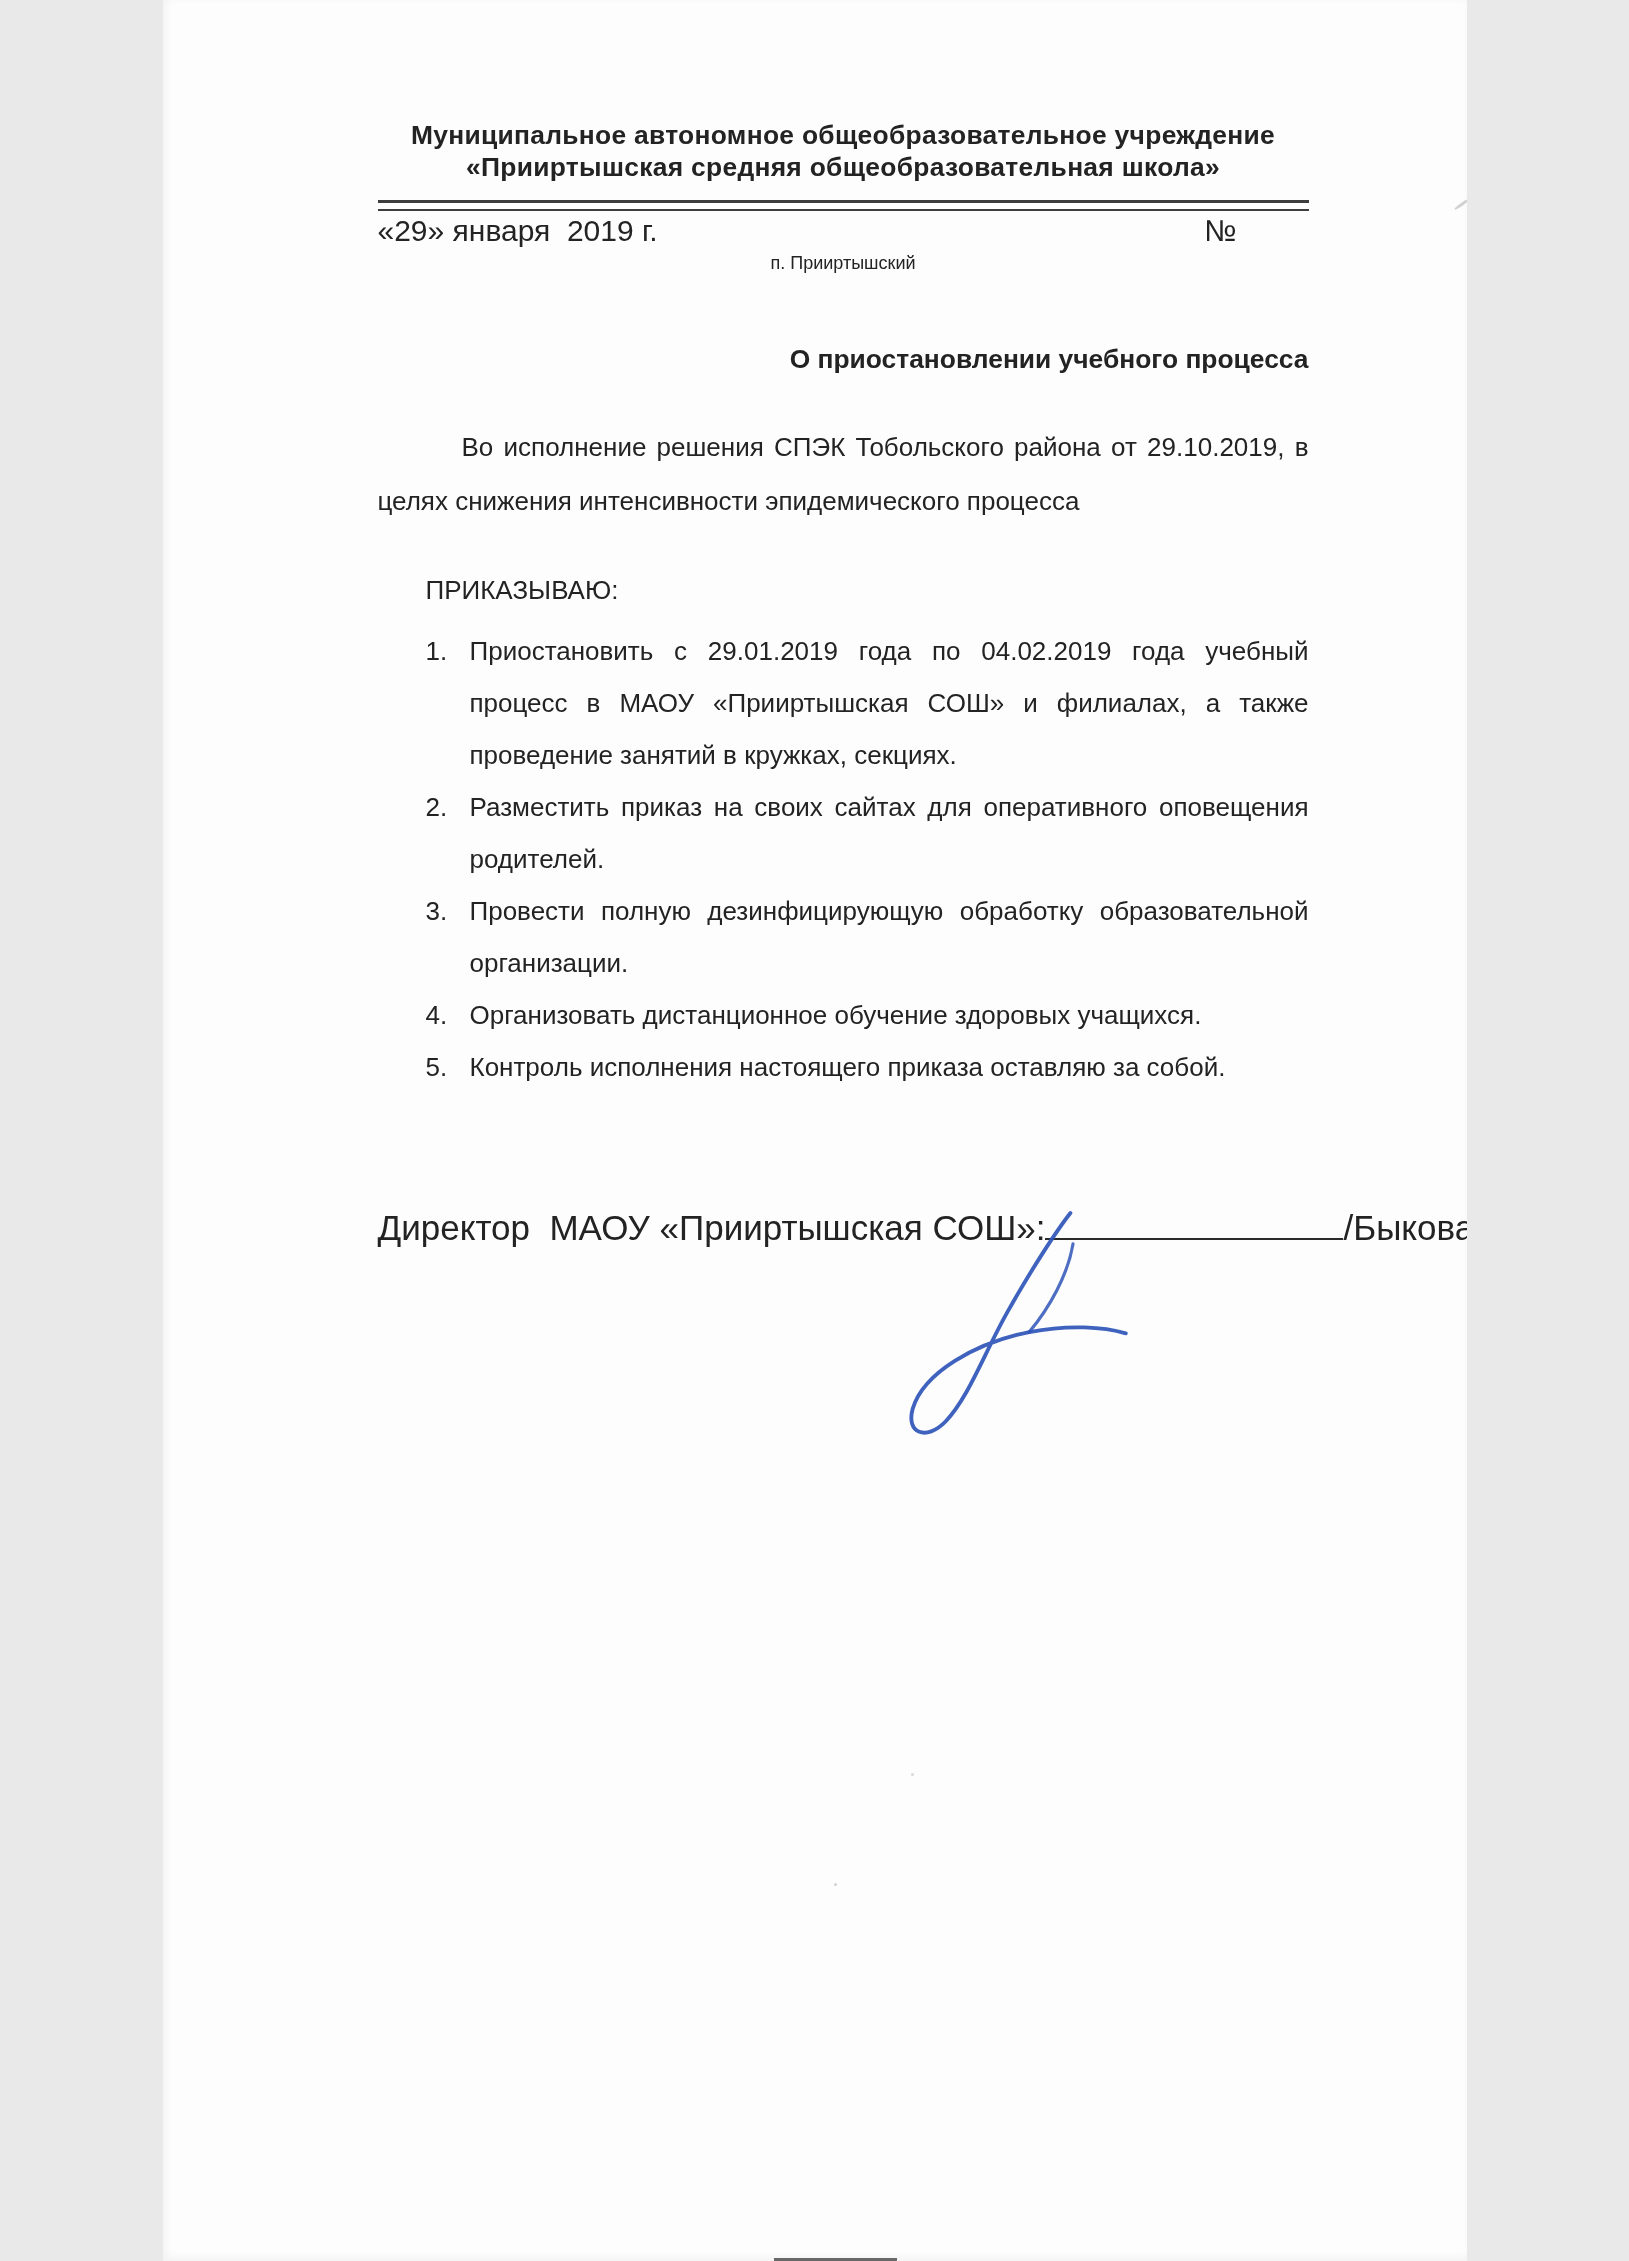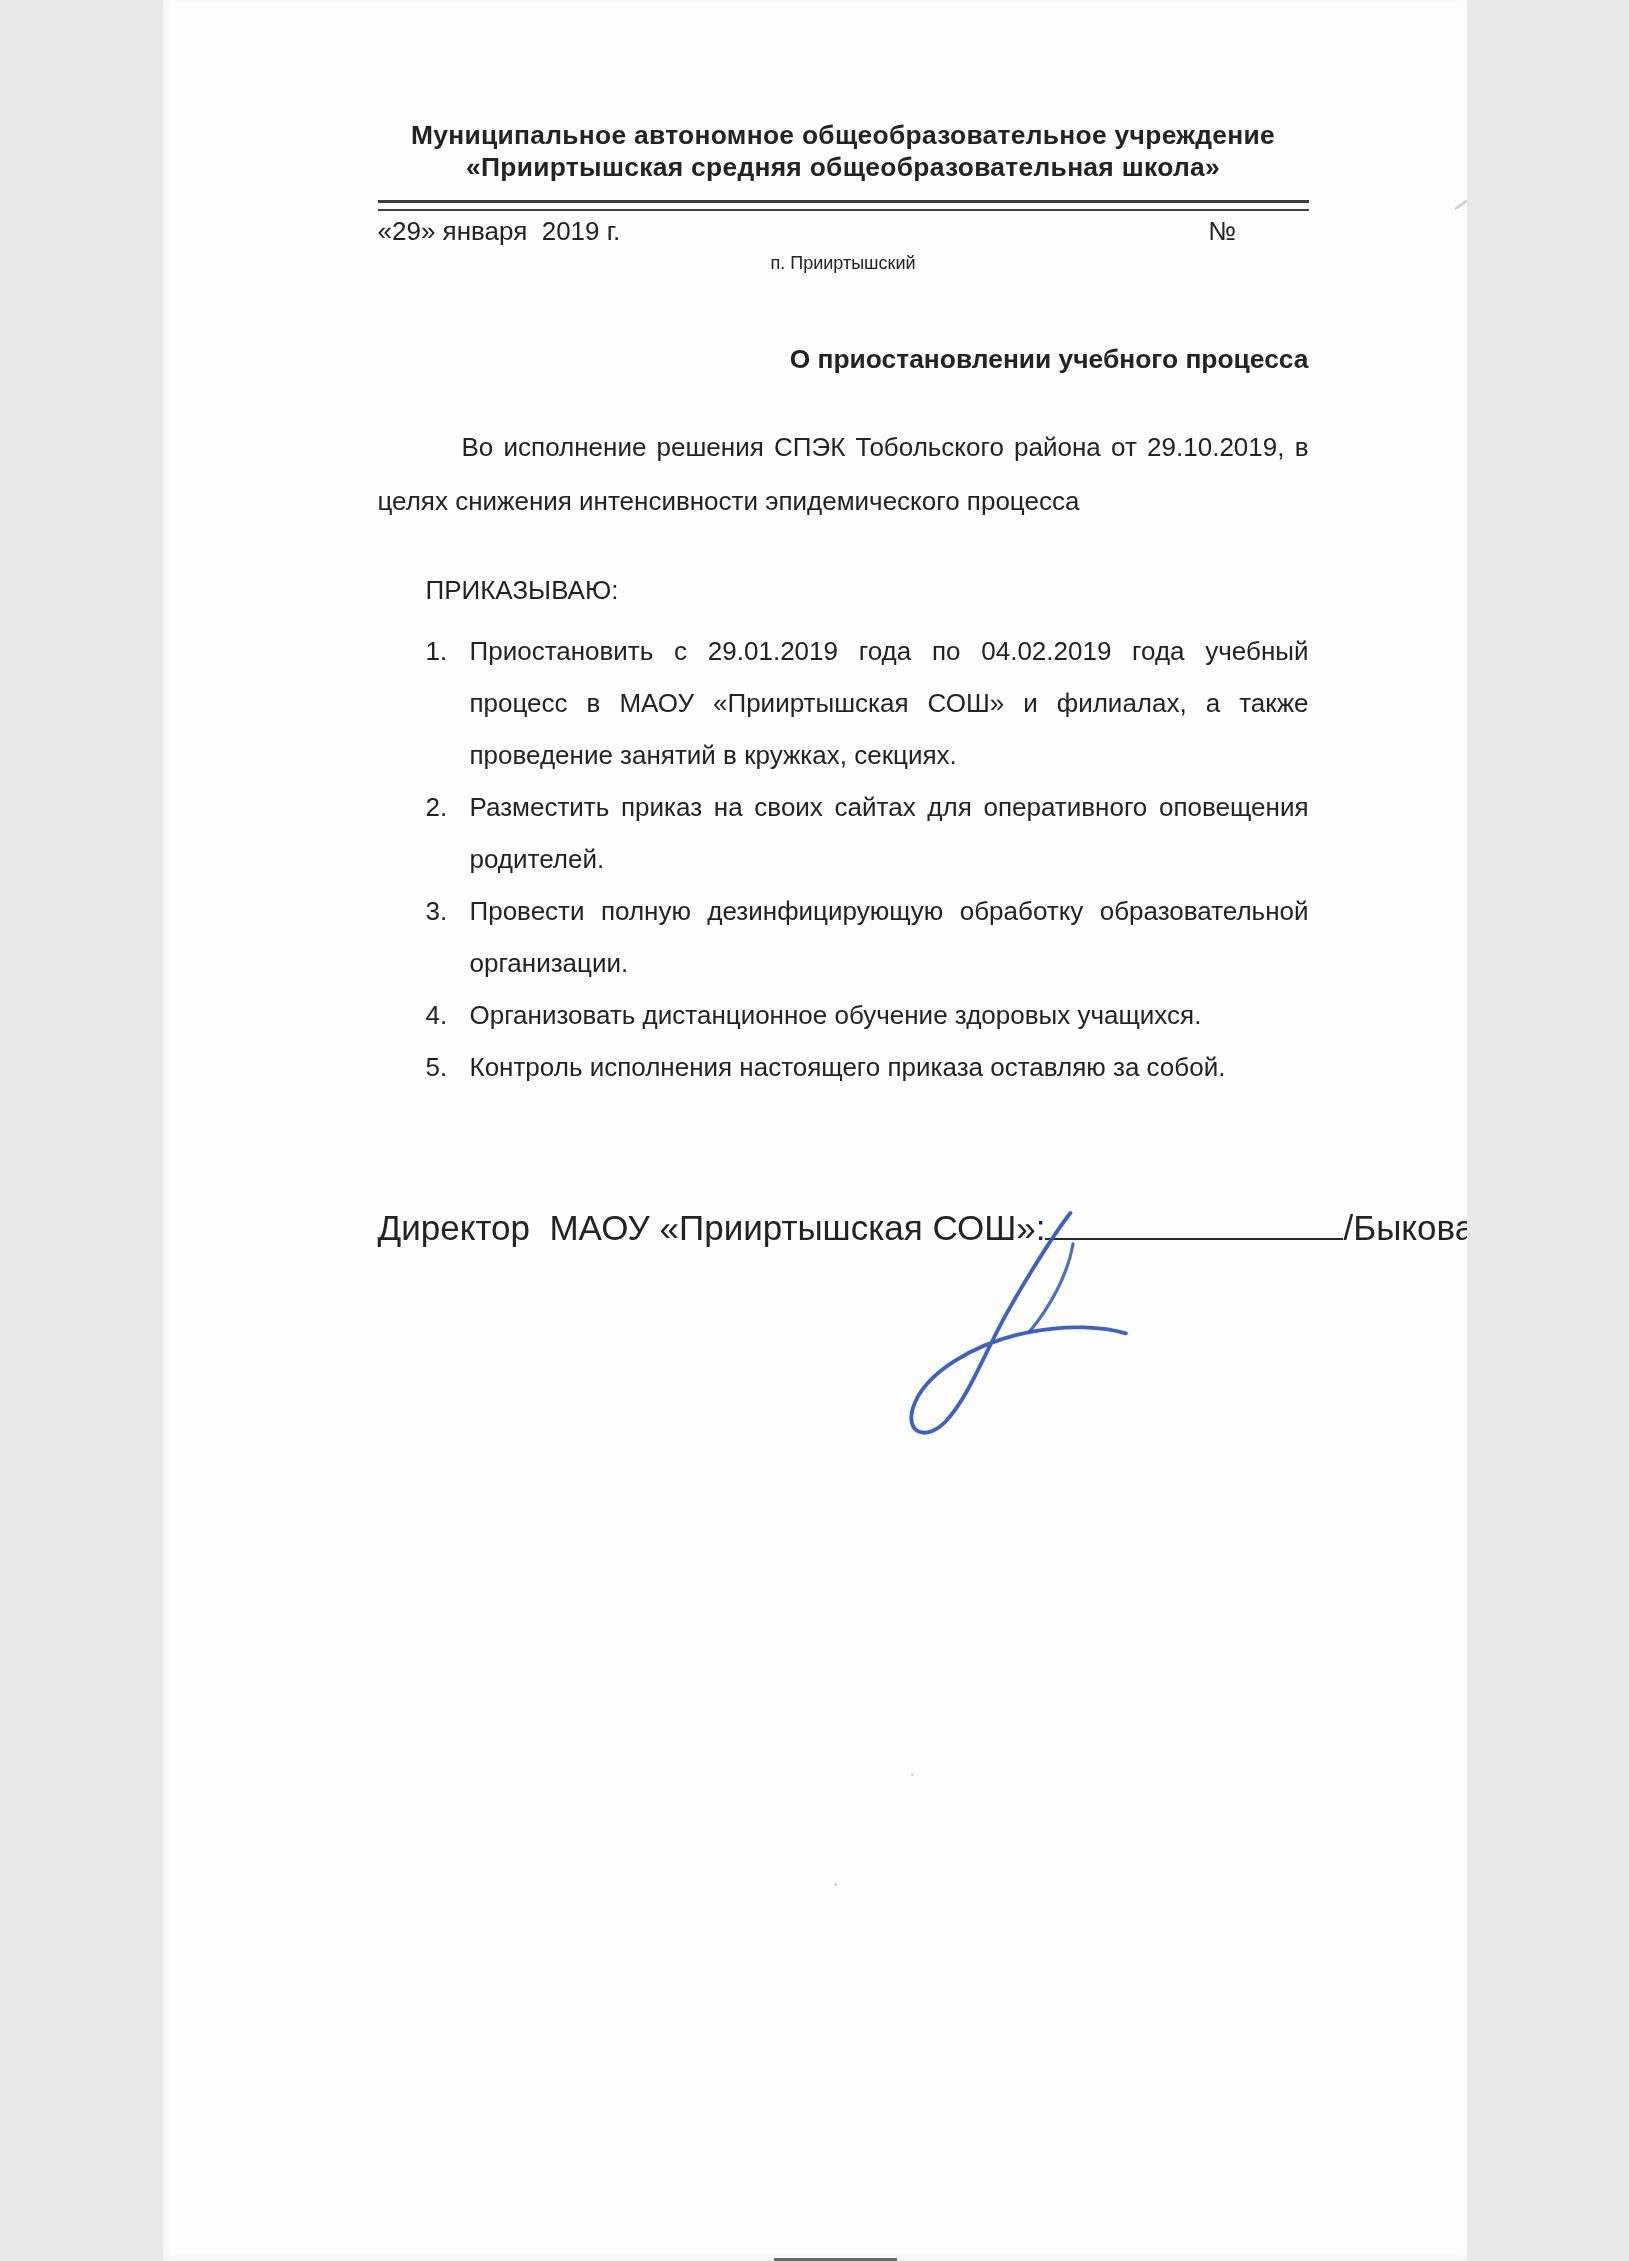--- a/index.html
+++ b/index.html
@@ -39,21 +39,21 @@
     text-align: center;
     font-weight: bold;
     font-size: 26.4px;
     line-height: 32px;
   }
   .date-row {
     margin-top: 3.9px;
     display: flex;
     justify-content: space-between;
     align-items: baseline;
-    font-size: 26px;
+    font-size: 30px;
     line-height: 32px;
   }
   .date-row .date { white-space: pre; }
   .date-row .num { margin-right: 72px; }
   .place-line {
     text-align: center;
     font-size: 18px;
     line-height: 32px;
   }
   .subject-line {

